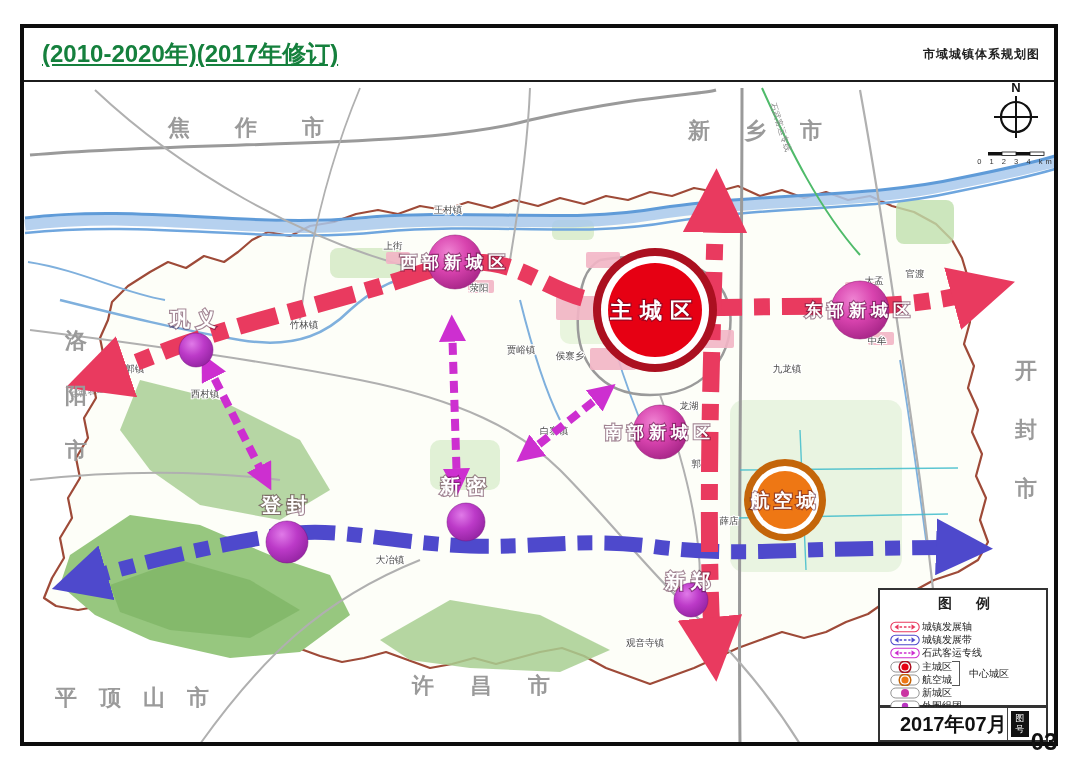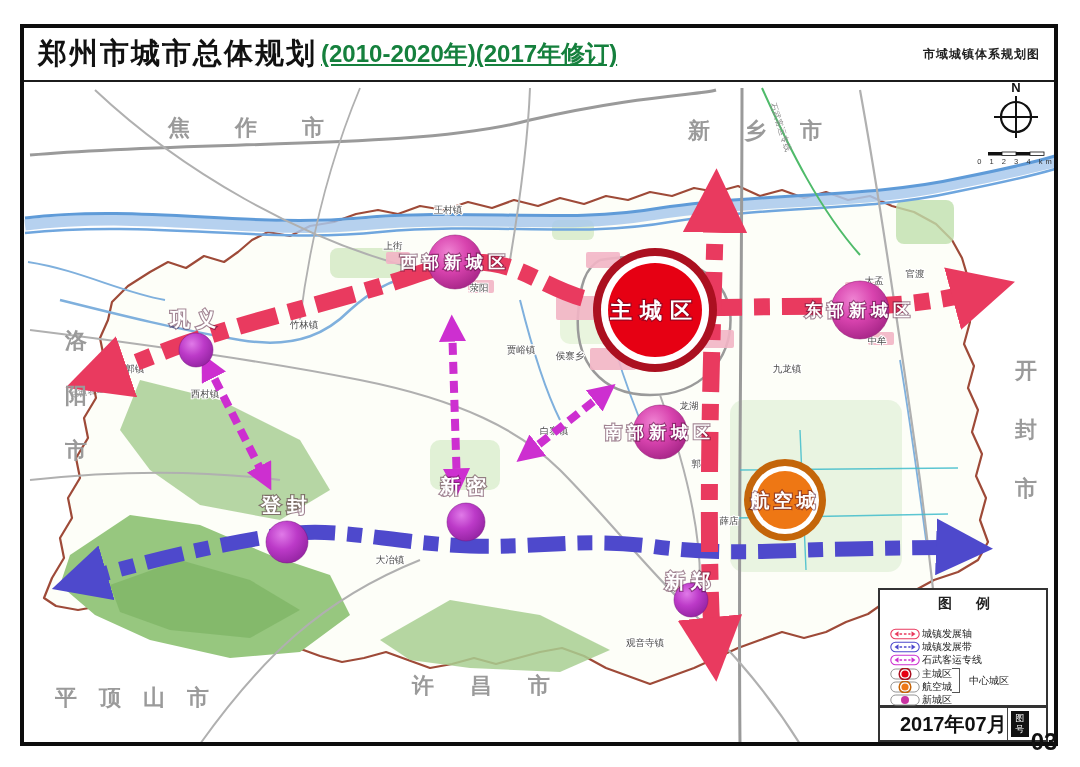--- a/index.html
+++ b/index.html
@@ -12,21 +12,21 @@
           z-index:4;display:flex;align-items:center;border-bottom:2px solid #1c1c1c;
           padding:0 14px;box-sizing:border-box;}
   .header .title{font-size:29px;font-weight:bold;color:#111;letter-spacing:2px;white-space:nowrap;}
   .header .subtitle{font-size:24px;font-weight:600;color:#15803d;margin-left:4px;white-space:nowrap;text-decoration:underline;}
   .header .spacer{flex:1;}
   .header .mapname{font-size:12px;font-weight:600;color:#222;letter-spacing:1px;white-space:nowrap;}
 
   .legend{position:absolute;left:878px;top:588px;width:170px;height:119px;background:#fff;
           border:2px solid #333;box-sizing:border-box;z-index:6;padding:5px 8px 2px 10px;}
   .legend-title{text-align:center;font-size:14px;font-weight:bold;color:#222;
-                letter-spacing:24px;text-indent:24px;margin-bottom:14px;white-space:nowrap;}
+                letter-spacing:24px;text-indent:24px;margin-bottom:7px;white-space:nowrap;}
   .legend-items{position:relative;}
   .legend-row{display:flex;align-items:center;height:13.3px;}
   .legend-row .sym{width:30px;height:12px;flex:0 0 30px;display:flex;align-items:center;}
   .legend-row .lbl{font-size:10px;color:#222;margin-left:2px;white-space:nowrap;}
   .bracket{position:absolute;left:62px;top:41px;width:7px;height:23px;
            border-top:1px solid #555;border-right:1px solid #555;border-bottom:1px solid #555;}
   .bracket-label{position:absolute;left:79px;top:47px;font-size:10px;color:#222;white-space:nowrap;}
 
   .titleblock{position:absolute;left:878px;top:707px;width:170px;height:35px;background:#fff;
               border:2px solid #333;border-top-width:1px;box-sizing:border-box;z-index:6;
@@ -224,21 +224,20 @@
       <rect x="1016" y="152" width="14" height="3.5" fill="#111"></rect>
       <rect x="1030" y="152" width="14" height="3.5" fill="#fff" stroke="#111" stroke-width="0.8"></rect>
       <text x="1016" y="164" text-anchor="middle" font-size="7.5" fill="#333" letter-spacing="3">0 1 2 3 4 km</text>
     </g>
   </g>
 </svg>
 
 <div class="frame"></div>
 
 <div class="header">
-  <span class="title">郑州市城市总体规划</span>
   <span class="subtitle">(2010-2020年)(2017年修订)</span>
   <span class="spacer"></span>
   <span class="mapname">市域城镇体系规划图</span>
 </div>
 
 <div class="legend">
   <div class="legend-title">图例</div>
   <div class="legend-items" id="legend-items">
     <div class="bracket"></div>
     <div class="bracket-label">中心城区</div>

